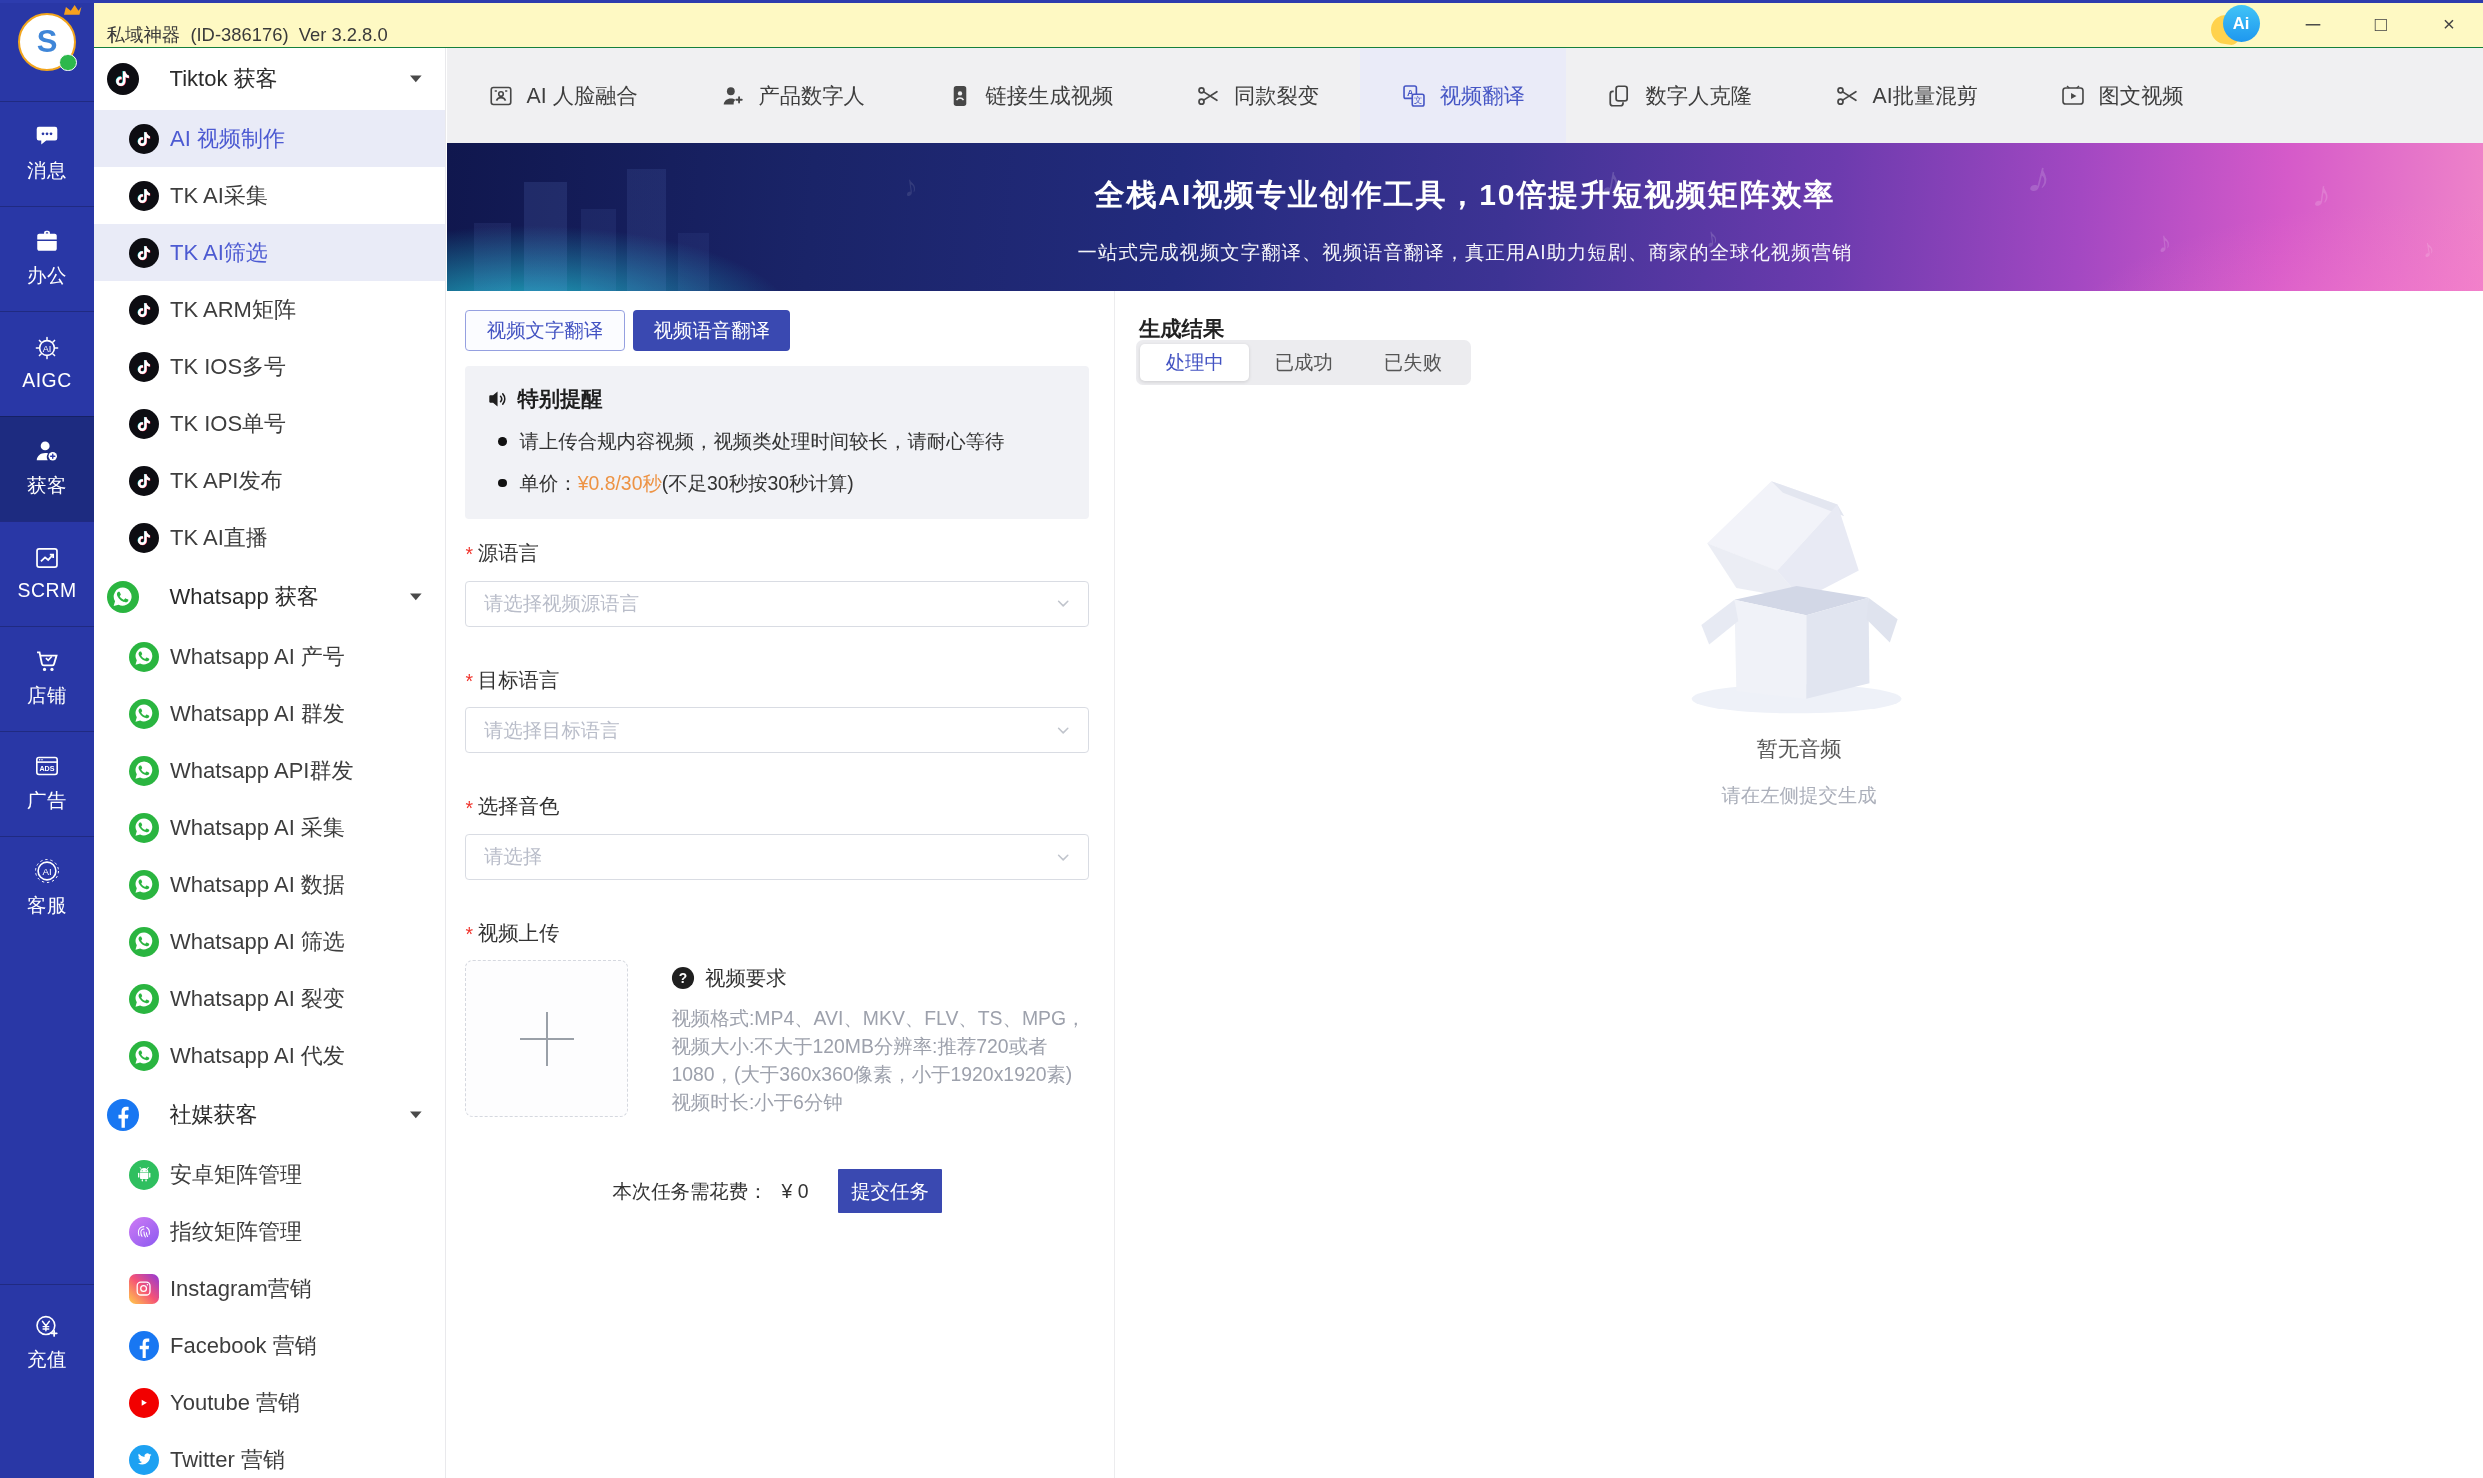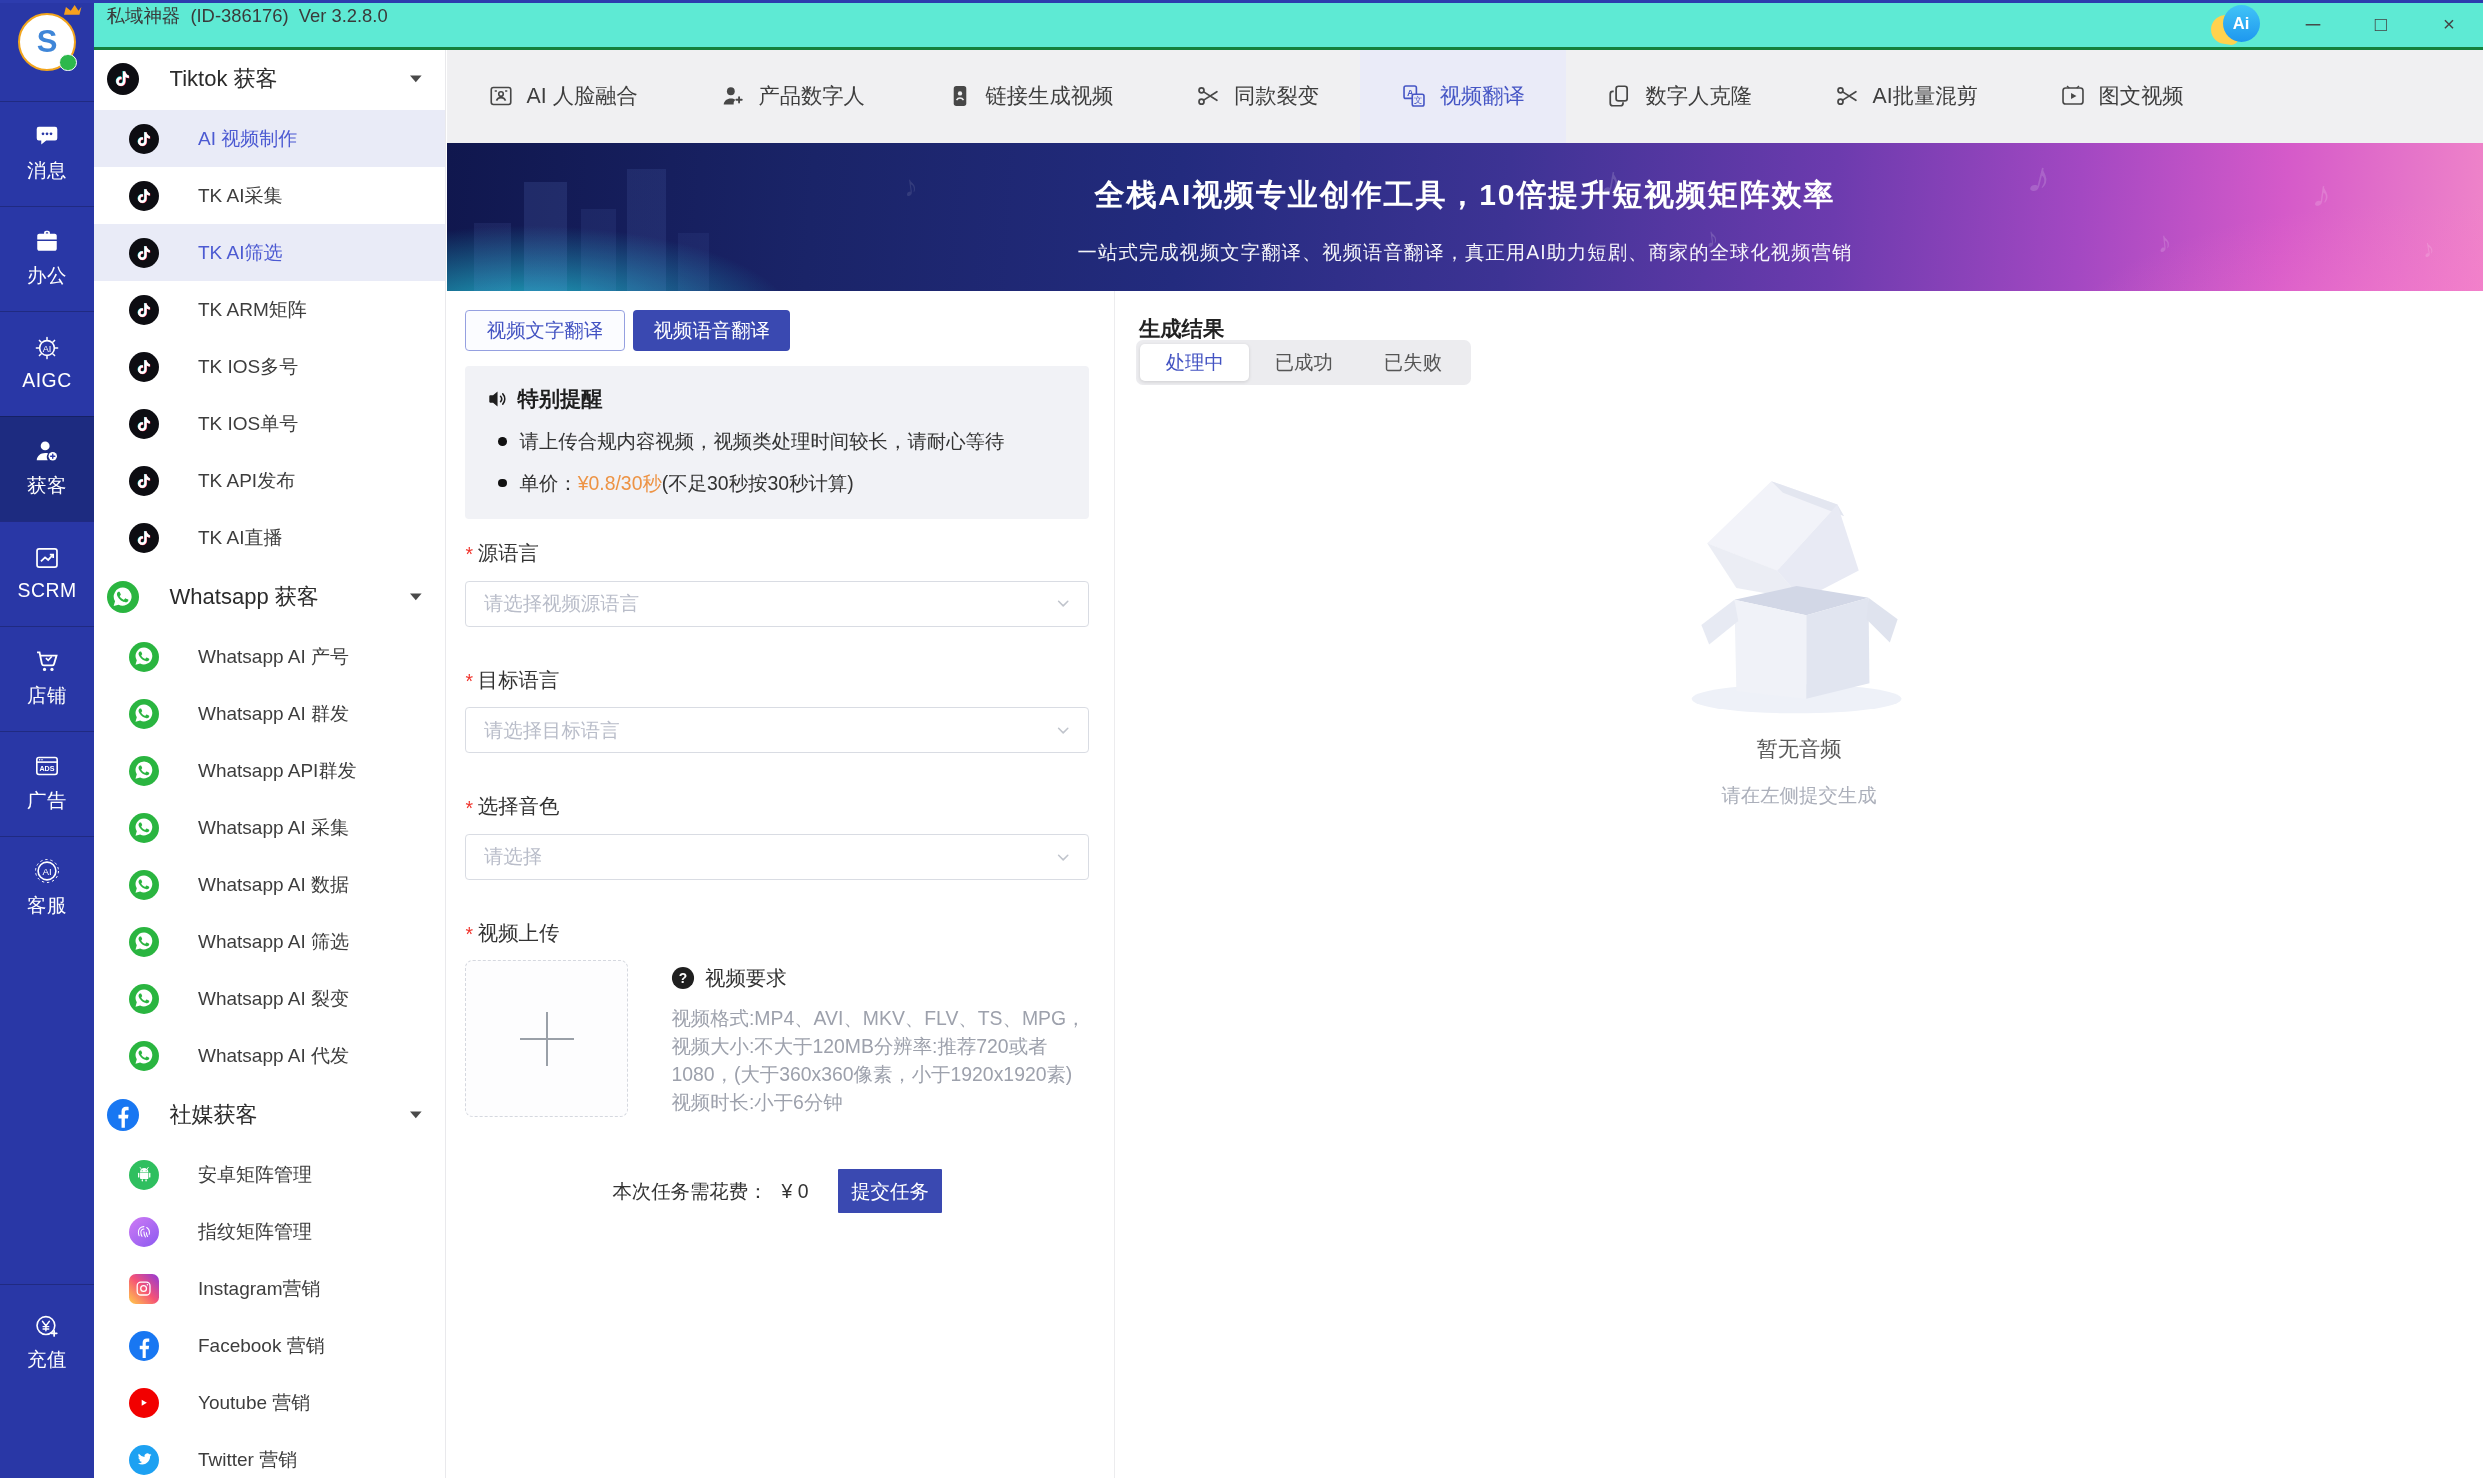--- a/index.html
+++ b/index.html
@@ -1,21 +1,21 @@
 <!DOCTYPE html>
 <html><head>
 <meta charset="utf-8">
 <style>
   html,body{margin:0;padding:0}
   body{position:relative;width:2483px;height:1479px;overflow:hidden;background:#fff;
        font-family:"Liberation Sans","DejaVu Sans",sans-serif;-webkit-font-smoothing:antialiased}
   .topline{position:absolute;top:0;left:0;width:100%;height:2.9px;background:#2d3cae;z-index:60}
 
   
-  .titlebar{position:absolute;left:94px;right:0;top:2.9px;height:44px;background:#5eead4;display:flex;align-items:flex-start;z-index:30;border-bottom:3px solid #15803d}
+  .titlebar{position:absolute;left:94px;right:0;top:2.9px;height:44px;background:#fef9c3;display:flex;align-items:flex-end;z-index:30;border-bottom:1px solid #15803d}
   .title-text{margin-left:12.6px;font-size:18.4px;color:#3a3a3a;white-space:pre}
   .win-right{margin-left:auto;display:flex;align-items:center;height:100%}
   .ai-avatar{position:relative;width:49px;height:41px;margin-right:19.4px;cursor:pointer}
   .ai-avatar .bub{position:absolute;left:0;bottom:1px;width:29px;height:29px;border-radius:50% 50% 7.8px 50%;background:#ffd24d;transform:rotate(8deg)}
   .ai-avatar .face{position:absolute;right:0;top:1px;width:37px;height:37px;border-radius:50%;
         background:linear-gradient(180deg,#41c4f7,#1e97ef);color:#fff;font-size:16.5px;font-weight:bold;
         display:flex;align-items:center;justify-content:center;font-style:normal}
   .wbtn{width:68px;height:44px;display:flex;align-items:center;justify-content:center;font-size:20.4px;color:#444;cursor:pointer}
 
   
@@ -39,21 +39,21 @@
   .sidebar{position:absolute;left:94px;top:48px;bottom:0;width:351px;background:#fff;border-right:1px solid #e9e9ec;z-index:20;overflow:hidden}
   .s-header{height:62px;display:flex;align-items:center;padding:0 23px 0 12.6px;cursor:pointer}
   .ci{border-radius:50%;overflow:visible;flex:none;display:flex;align-items:center;justify-content:center}
   .ci32{width:32px;height:32px}
   .ci30{width:30px;height:30px}
   .cib{width:100%;height:100%;display:flex;align-items:center;justify-content:center;border-radius:50%}
   .ci.sq .cib{border-radius:6.8px}
   .s-h-lbl{margin-left:31px;font-size:22px;color:#2b2b2b}
   .s-caret{margin-left:auto;display:flex}
   .s-item{height:57px;display:flex;align-items:center;padding-left:35px;cursor:pointer}
-  .s-i-lbl{margin-left:39px;font-size:19px;color:#3d3d3d}
+  .s-i-lbl{margin-left:11px;font-size:22px;color:#3d3d3d}
   .s-item.active{background:#e9ebf7}
   .s-item.active .s-i-lbl{color:#4c5ad2}
 
   
   .tabbar{position:absolute;left:447px;right:0;top:48px;height:95px;background:#f0f0f2;display:flex;z-index:10}
   .tab{display:flex;align-items:center;gap:12.6px;padding:0 41px;font-size:21.3px;color:#3e3e3e;cursor:pointer}
   .ticon{width:26px;height:26px;color:#474747;display:flex}
   .ticon svg{width:100%;height:100%}
   .tab.active{background:#eaebf8;color:#4656c5}
   .tab.active .ticon{color:#4656c5}

